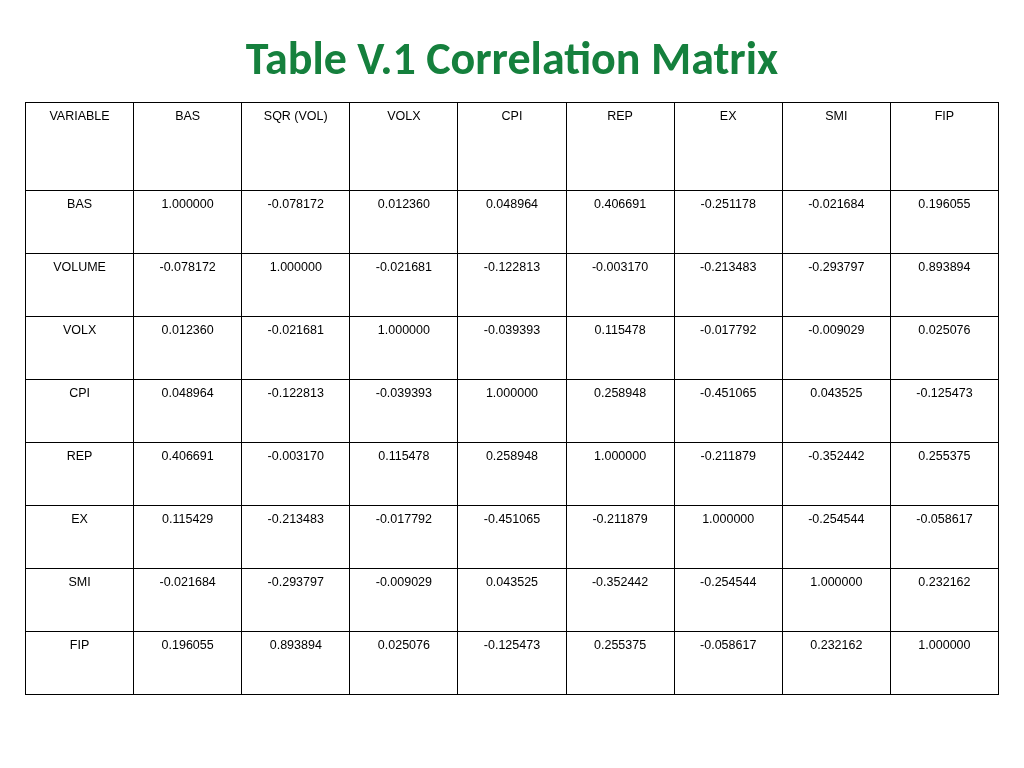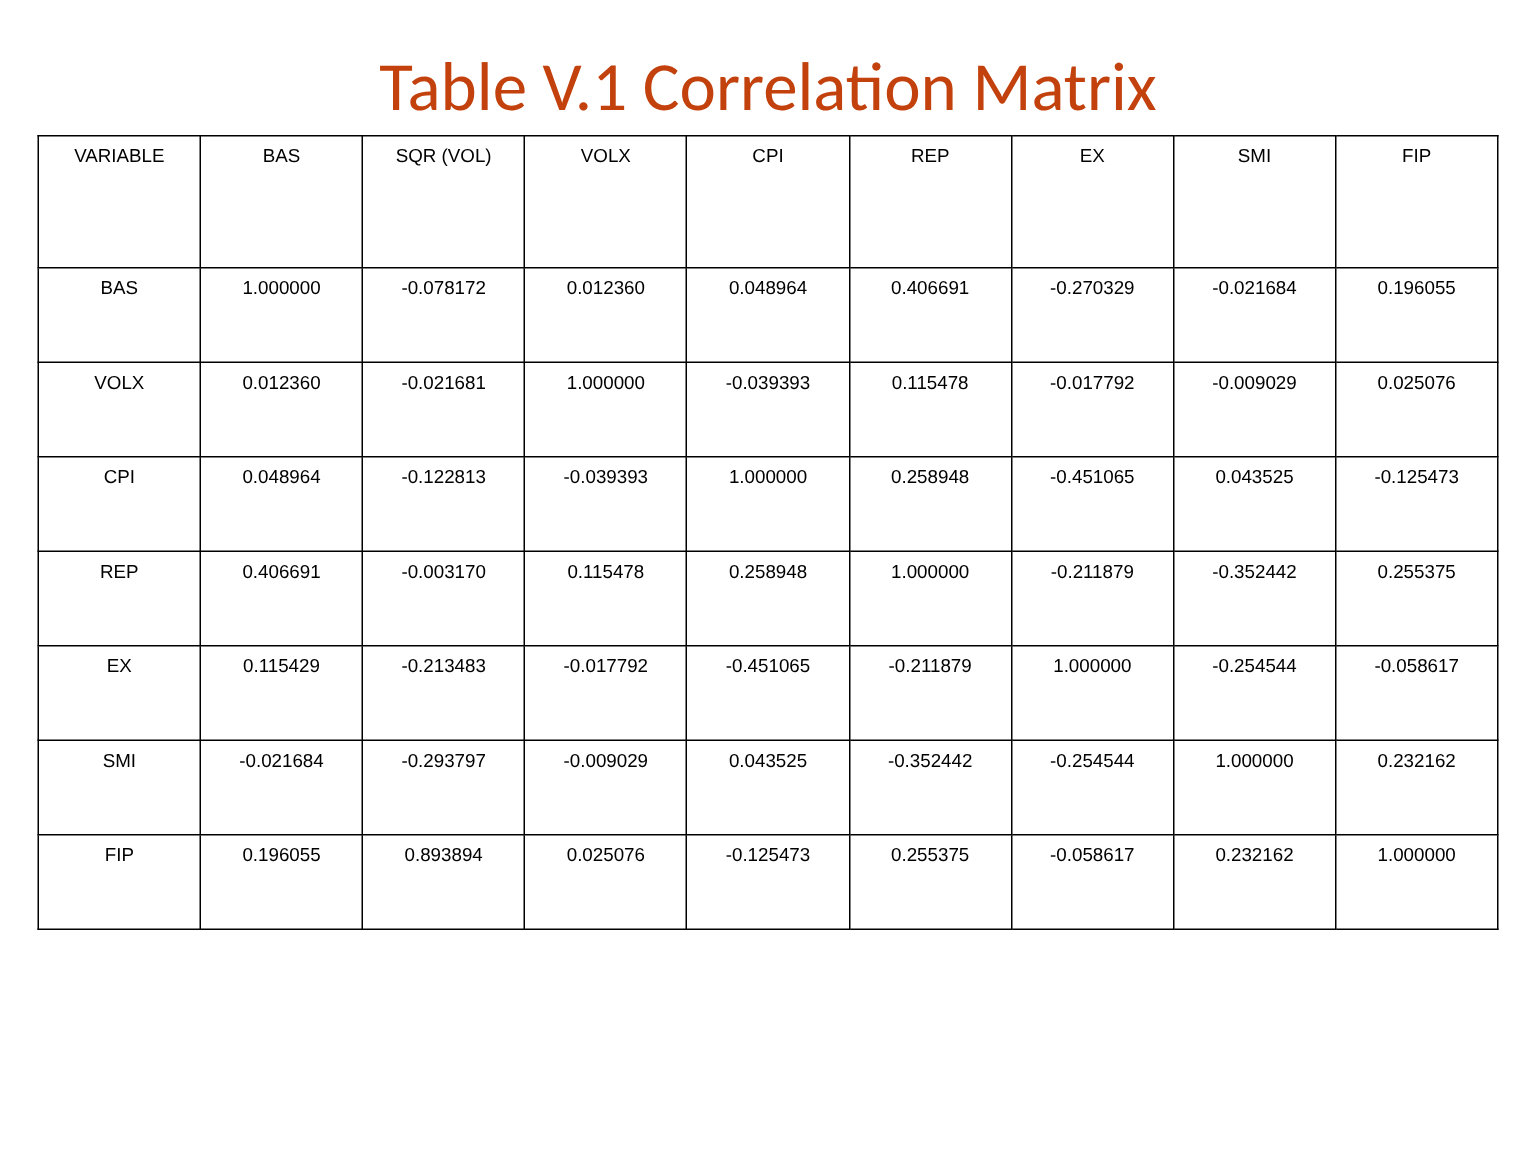--- a/index.html
+++ b/index.html
@@ -7,24 +7,24 @@
       padding: 30px 25px;
       font-family: Arial, Helvetica, sans-serif;
       background: #ffffff;
       width: 1024px;
       height: 768px;
       box-sizing: border-box;
     }
     h1.page-title {
       text-align: center;
       font-family: 'Calibri', 'Segoe UI', Arial, sans-serif;
-      font-weight: normal;
+      font-weight: bold;
       font-size: 46px;
-      margin: 0 0 4px 0;
-      color: #c2410c;
+      margin: 0 0 16px 0;
+      color: #15803d;
     }
     table.corr {
       border-collapse: collapse;
       width: 100%;
       table-layout: fixed;
       padding-left: 26px;
     }
     table.corr th, table.corr td {
       border: 1px solid #000;
       font-size: 12.5px;
@@ -65,23 +65,34 @@
     </tr>
   </thead>
   <tbody>
     <tr>
       <td>BAS</td>
       <td>1.000000</td>
       <td>-0.078172</td>
       <td>0.012360</td>
       <td>0.048964</td>
       <td>0.406691</td>
-      <td>-0.270329</td>
+      <td>-0.251178</td>
       <td>-0.021684</td>
       <td>0.196055</td>
+    </tr>
+    <tr>
+      <td>VOLUME</td>
+      <td>-0.078172</td>
+      <td>1.000000</td>
+      <td>-0.021681</td>
+      <td>-0.122813</td>
+      <td>-0.003170</td>
+      <td>-0.213483</td>
+      <td>-0.293797</td>
+      <td>0.893894</td>
     </tr>
     <tr>
       <td>VOLX</td>
       <td>0.012360</td>
       <td>-0.021681</td>
       <td>1.000000</td>
       <td>-0.039393</td>
       <td>0.115478</td>
       <td>-0.017792</td>
       <td>-0.009029</td>

